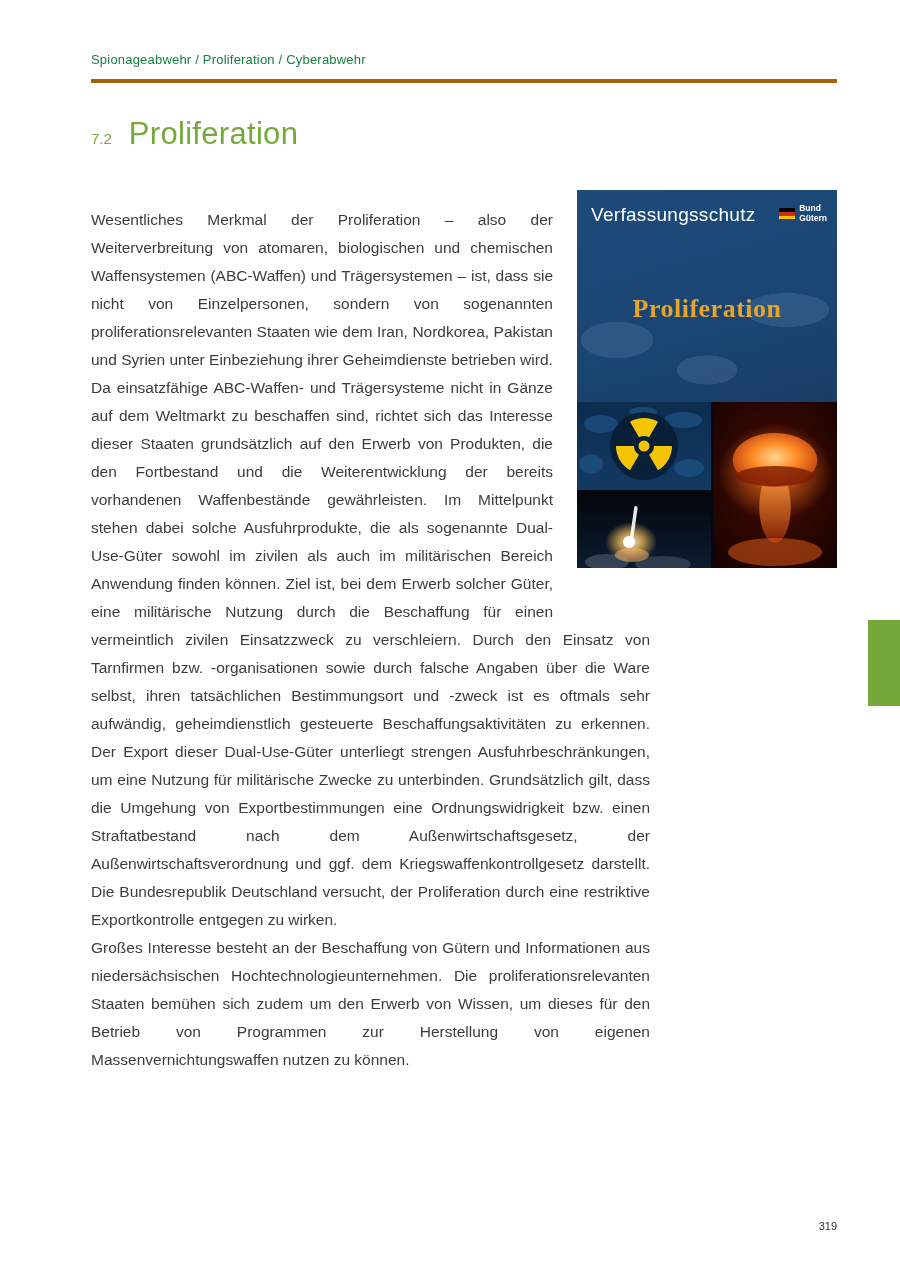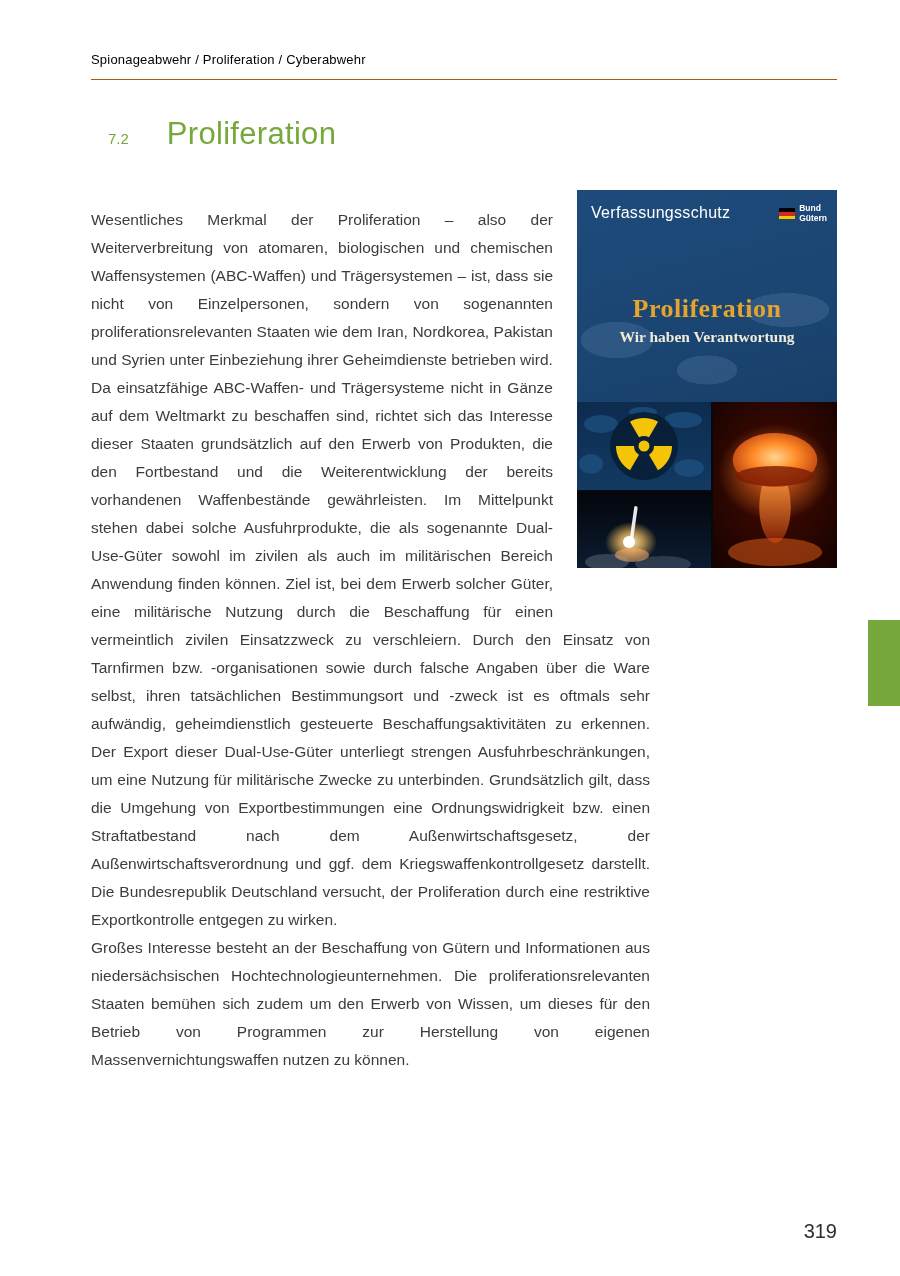--- a/index.html
+++ b/index.html
@@ -14,29 +14,28 @@
     position:relative;
     width:900px;height:1276px;
     background:#ffffff;
     overflow:hidden;
     font-family:"Liberation Sans",sans-serif;
     color:var(--text-color);
   }
   
   .running-header{
     position:absolute;top:52px;left:91px;width:746px;
-    font-size:13px;letter-spacing:.2px;color:#000000;
-    padding-bottom:12px;border-bottom:1px solid #a16207;
+    font-size:13px;letter-spacing:.2px;color:#15803d;
+    padding-bottom:12px;border-bottom:4px solid #a16207;
   }
   
   .section-heading{
     position:absolute;top:116px;left:91px;
-    display:flex;align-items:baseline;gap:38px;
+    display:flex;align-items:baseline;gap:17px;
     color:var(--accent-green);
-    margin-left:17px;
   }
   .section-number{font-size:15px;font-weight:400;}
   .section-title{font-size:31px;font-weight:400;letter-spacing:.3px;}
   
   .article{
     position:absolute;top:186px;left:91px;width:559px;
     font-size:15.5px;line-height:28px;text-align:justify;
     hyphens:auto;-webkit-hyphens:auto;
     color:var(--text-color);
     margin-top:20px;
@@ -53,21 +52,21 @@
     position:absolute;inset:0;opacity:.14;
     background:
       radial-gradient(60px 30px at 40px 150px,#9fc4e8 0 60%,transparent 61%),
       radial-gradient(70px 28px at 210px 120px,#9fc4e8 0 60%,transparent 61%),
       radial-gradient(50px 24px at 130px 180px,#9fc4e8 0 60%,transparent 61%);
   }
   .cover-top{
     position:absolute;top:14px;left:14px;right:10px;
     display:flex;justify-content:space-between;align-items:flex-start;
   }
-  .publisher{font-size:16px;color:#ffffff;letter-spacing:.3px;text-align:right;}
+  .publisher{font-size:19px;color:#ffffff;letter-spacing:.3px;text-align:right;}
   .bund-laender{display:flex;align-items:center;gap:4px;}
   .flag{width:16px;height:11px;display:flex;flex-direction:column;}
   .flag span{flex:1;}
   .flag .b{background:#000;}
   .flag .r{background:#d02a1e;}
   .flag .g{background:#f7c600;}
   .logo-text{display:flex;flex-direction:column;font-size:8.5px;font-weight:bold;color:#fff;line-height:1.15;}
   .cover-title{
     position:absolute;top:104px;left:0;right:0;text-align:center;
     font-family:"Liberation Serif",serif;font-weight:bold;
@@ -87,21 +86,21 @@
   .tile svg{display:block;width:100%;height:100%;}
   .tile-mushroom{grid-column:2;grid-row:1 / span 2;}
   
   .edge-tab{
     position:absolute;left:868px;top:620px;width:32px;height:86px;
     background:var(--accent-green);
   }
   
   .page-number{
     position:absolute;top:1220px;left:737px;width:100px;
-    text-align:right;font-size:20px;color:#2e2e2e;
+    text-align:right;font-size:11px;color:#2e2e2e;
   }
 </style>
 </head>
 <body>
 
 <div class="page">
 
   <div class="running-header">Spionageabwehr / Proliferation / Cyberabwehr</div>
 
   <div class="section-heading">
@@ -128,21 +127,20 @@
             <span class="g"></span>
           </span>
         <span class="logo-text">
           <span>Bund</span>
           <span>Gütern</span>
         </span>
       </span>
     </div>
 
     <div class="cover-title">Proliferation</div>
-    <div class="cover-subtitle">Wir haben Verantwortung</div>
 
     <div class="collage">
 
       <div class="tile">
         <svg viewBox="0 0 134 88" preserveAspectRatio="none" aria-hidden="true">
           <defs>
             <linearGradient id="mapbg" x1="0" y1="0" x2="0" y2="1">
               <stop offset="0" stop-color="#0c2c4f"></stop>
                 <stop offset="1" stop-color="#133a63"></stop>
             </linearGradient>

